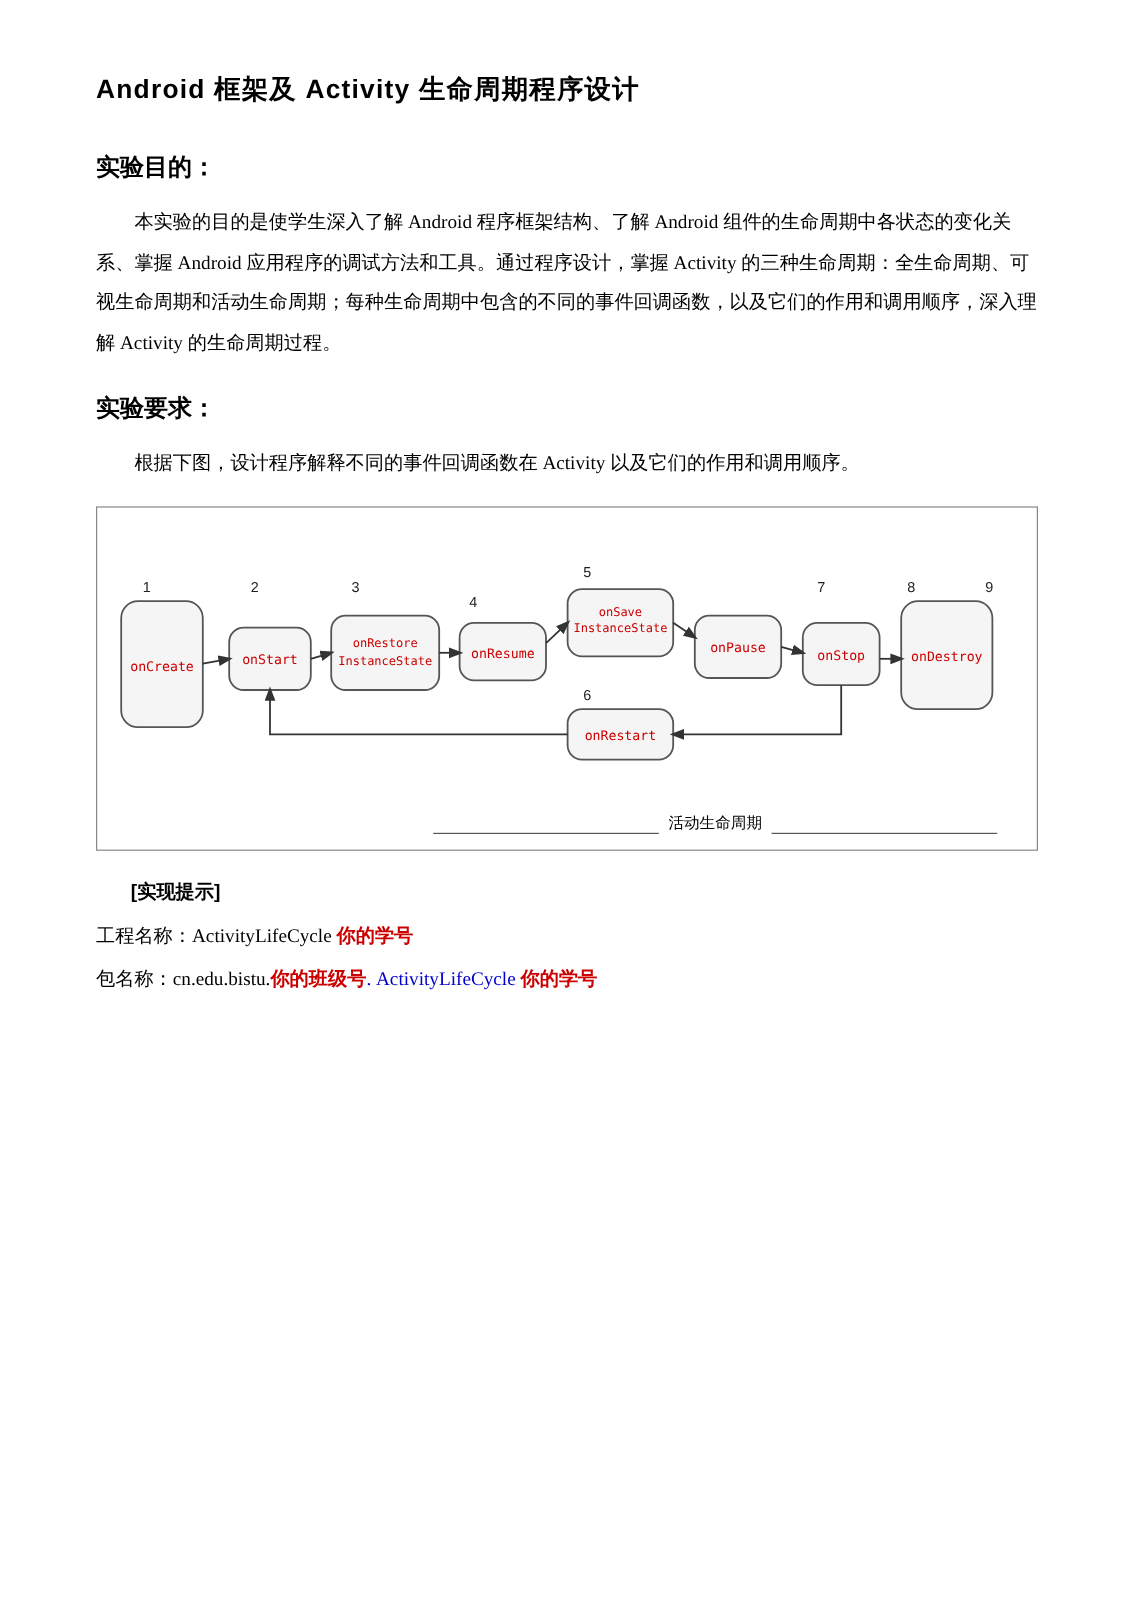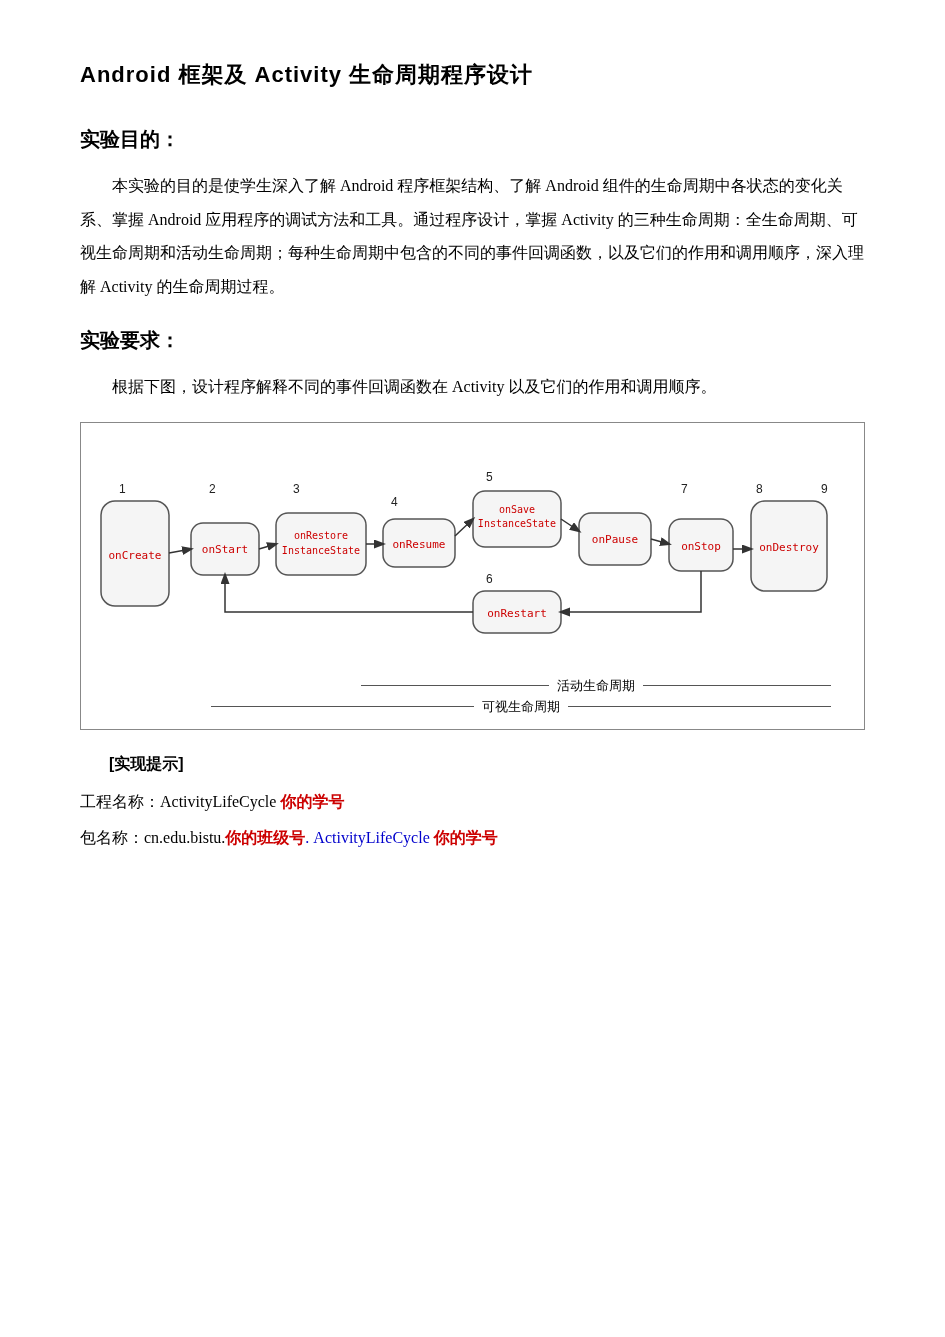--- a/index.html
+++ b/index.html
@@ -144,31 +144,26 @@
 
       <defs>
         <marker id="arrow" markerWidth="8" markerHeight="8" refX="6" refY="3" orient="auto">
           <path d="M0,0 L0,6 L8,3 z" fill="#333"></path>
         </marker>
       </defs>
     </svg>
 
     <div style="width:770px;margin:6px auto 0 auto;position:relative;font-size:13px;font-family:'SimSun',serif;">
 
-      <div style="display:flex;align-items:center;margin-bottom:3px;padding-left:270px;padding-right:30px;">
+      <div style="display:flex;align-items:flex-end;margin-bottom:3px;padding-left:270px;padding-right:30px;">
         <div style="flex:1;height:1px;background:#555;"></div>
         <span style="padding:0 8px;white-space:nowrap;">活动生命周期</span>
         <div style="flex:1;height:1px;background:#555;"></div>
       </div>
 
-      <div style="display:flex;align-items:center;margin-bottom:3px;padding-left:120px;padding-right:30px;">
-        <div style="flex:1;height:1px;background:#555;"></div>
-        <span style="padding:0 8px;white-space:nowrap;">可视生命周期</span>
-        <div style="flex:1;height:1px;background:#555;"></div>
-      </div>
 
     </div>
   </div>
 </div>
 
 <div class="impl-section">
   <div class="impl-heading">[实现提示]</div>
 
 
   <div class="impl-line">

